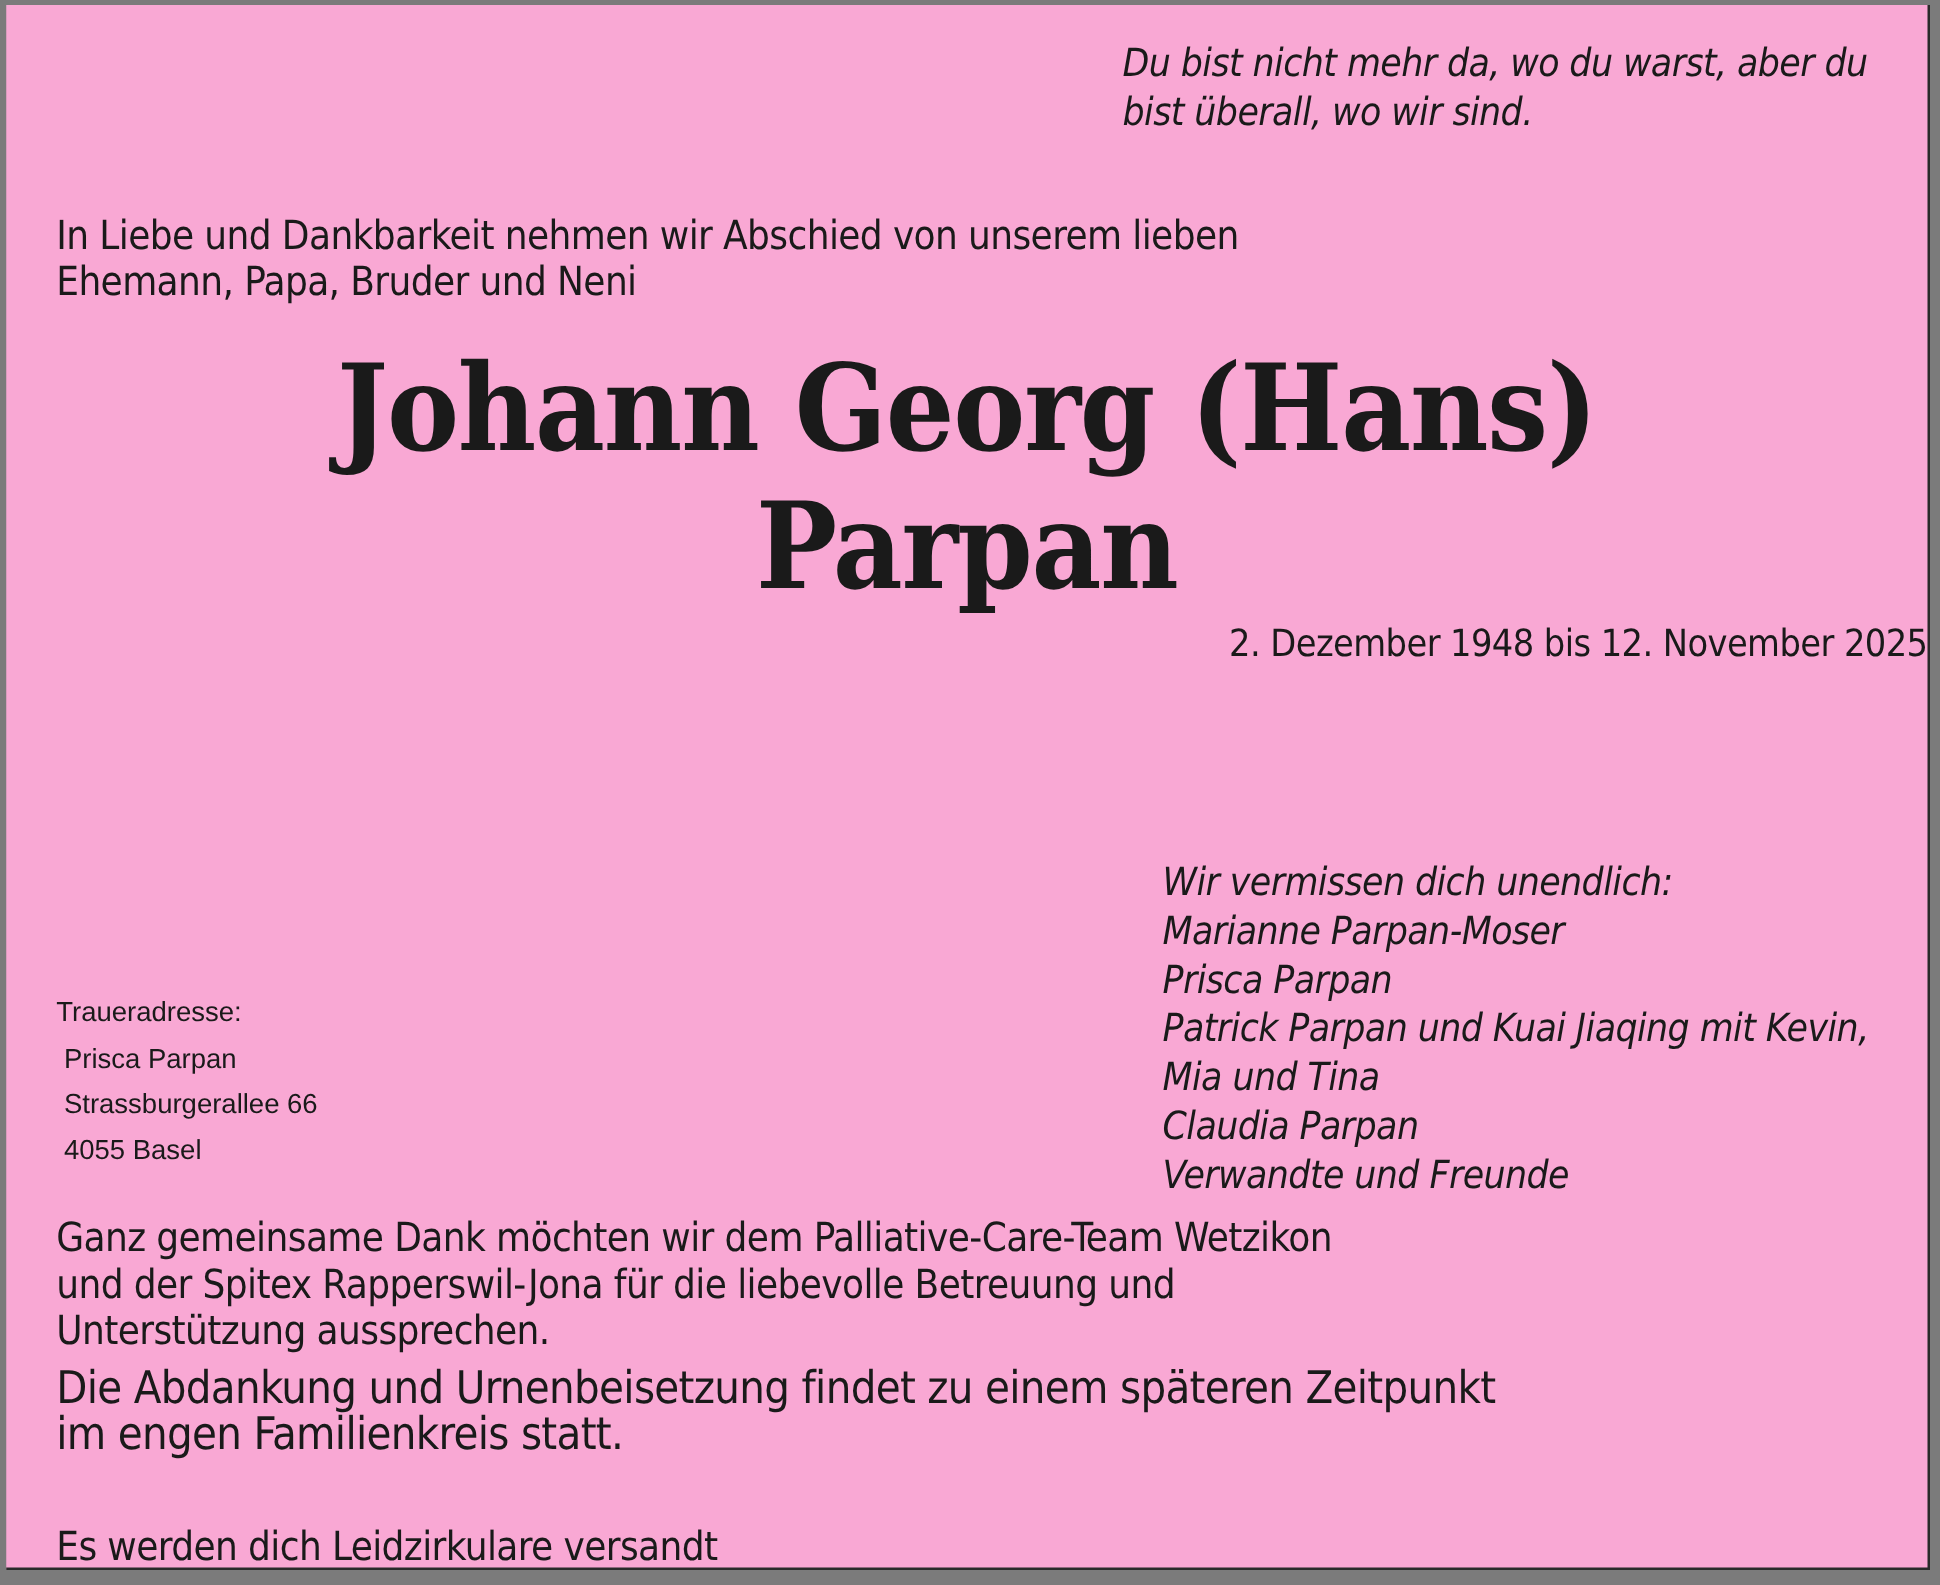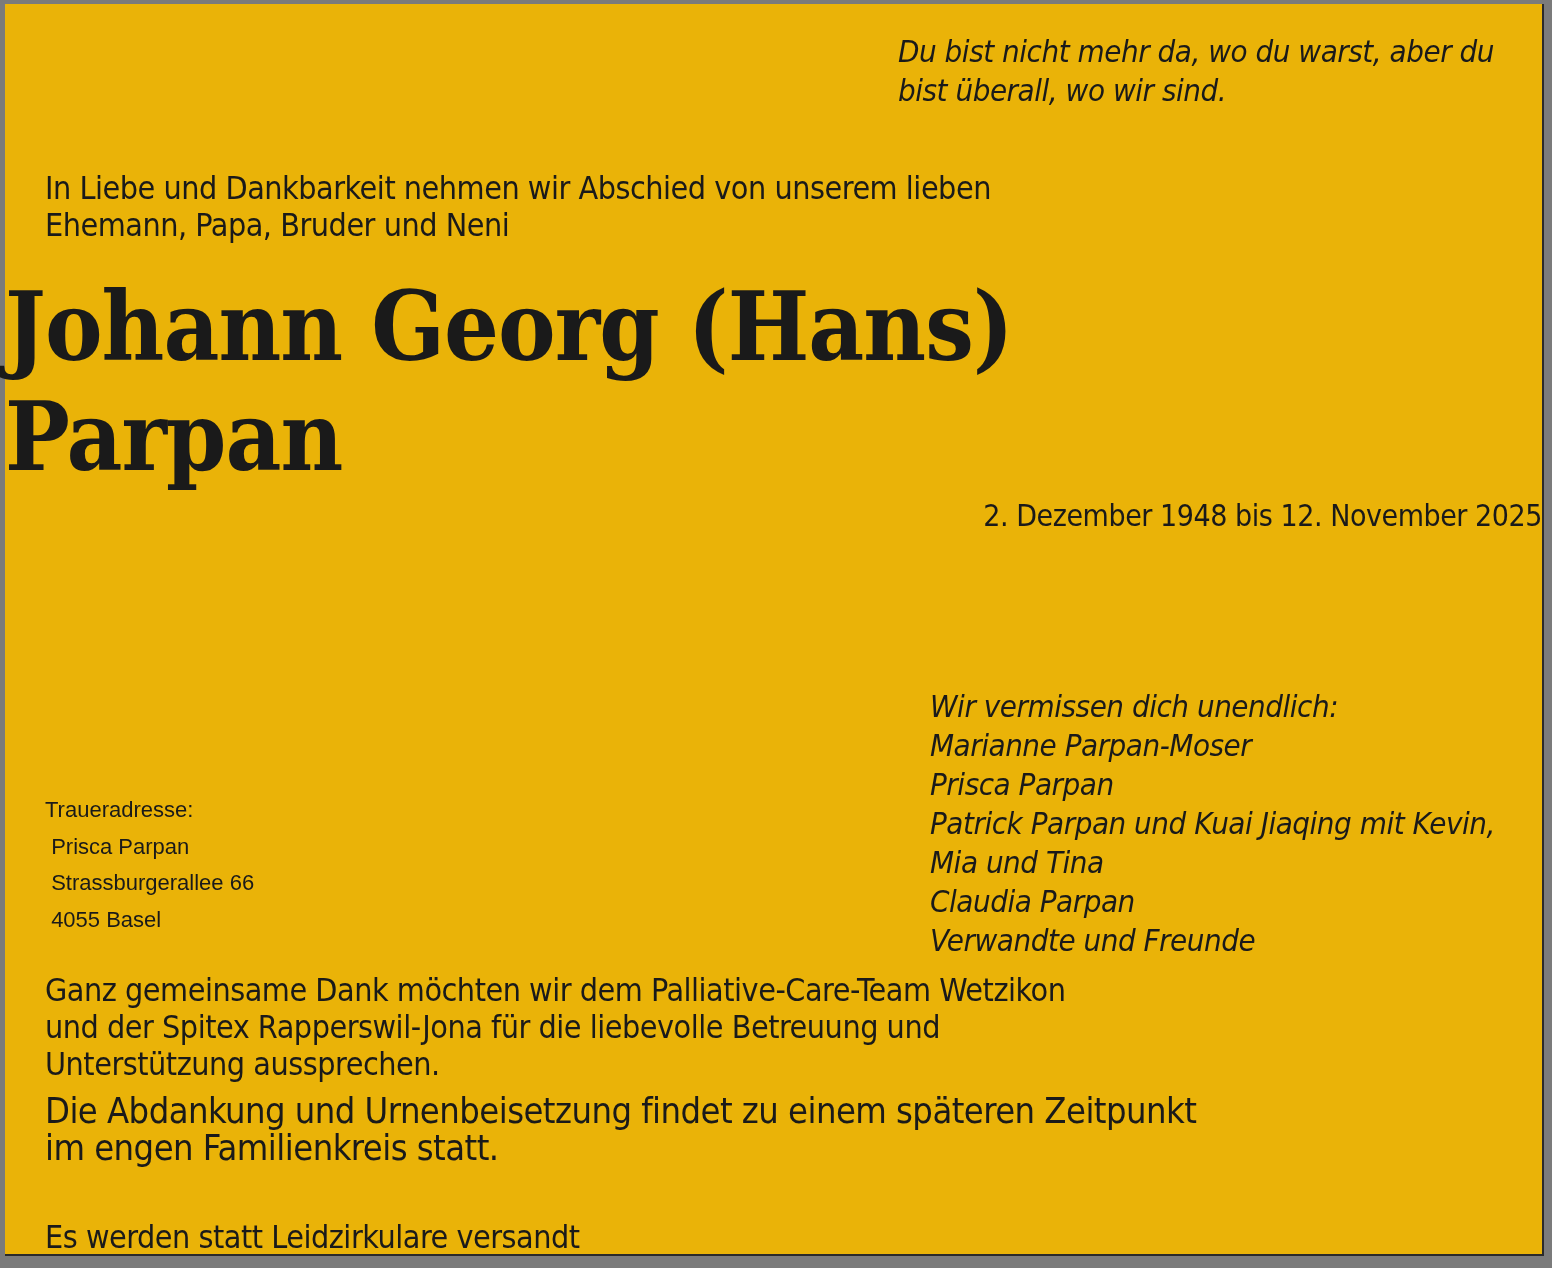--- a/index.html
+++ b/index.html
@@ -9,21 +9,21 @@
     height: 1268px;
     background: #7b7b7b;
     overflow: hidden;
   }
   .page {
     position: absolute;
     left: 5px;
     top: 4px;
     right: 8px;
     bottom: 12px;
-    background: #eab308;
+    background: #f9a8d4;
     border-right: 2px solid #2a2a2a;
     border-bottom: 2px solid #2a2a2a;
     color: #1a1a1a;
   }
   .block {
     position: absolute;
     white-space: pre-wrap;
     margin: 0;
     color: #1a1a1a;
   }
@@ -42,20 +42,21 @@
   .intro {
     left: 40px;
     top: 166px;
     font-size: 32px;
     line-height: 37px;
   }
   .deceased-name {
     left: 0;
     right: 0;
     top: 268px;
+    text-align: center;
     font-family: "DejaVu Serif", "Liberation Serif", serif;
     font-stretch: condensed;
     font-size: 96px;
     line-height: 110px;
     letter-spacing: -0.01em;
   }
   .dates {
     left: 0;
     right: 0;
     top: 494px;
@@ -135,15 +136,15 @@
  Strassburgerallee 66
  4055 Basel</p>
 
   <p class="block sans-cond thanks">Ganz gemeinsame Dank möchten wir dem Palliative-Care-Team Wetzikon
 und der Spitex Rapperswil-Jona für die liebevolle Betreuung und
 Unterstützung aussprechen.</p>
 
   <p class="block sans-cond funeral">Die Abdankung und Urnenbeisetzung findet zu einem späteren Zeitpunkt
 im engen Familienkreis statt.</p>
 
-  <p class="block sans-cond no-cards">Es werden statt Leidzirkulare versandt</p>
+  <p class="block sans-cond no-cards">Es werden dich Leidzirkulare versandt</p>
 
 </div>
 
 </body></html>

